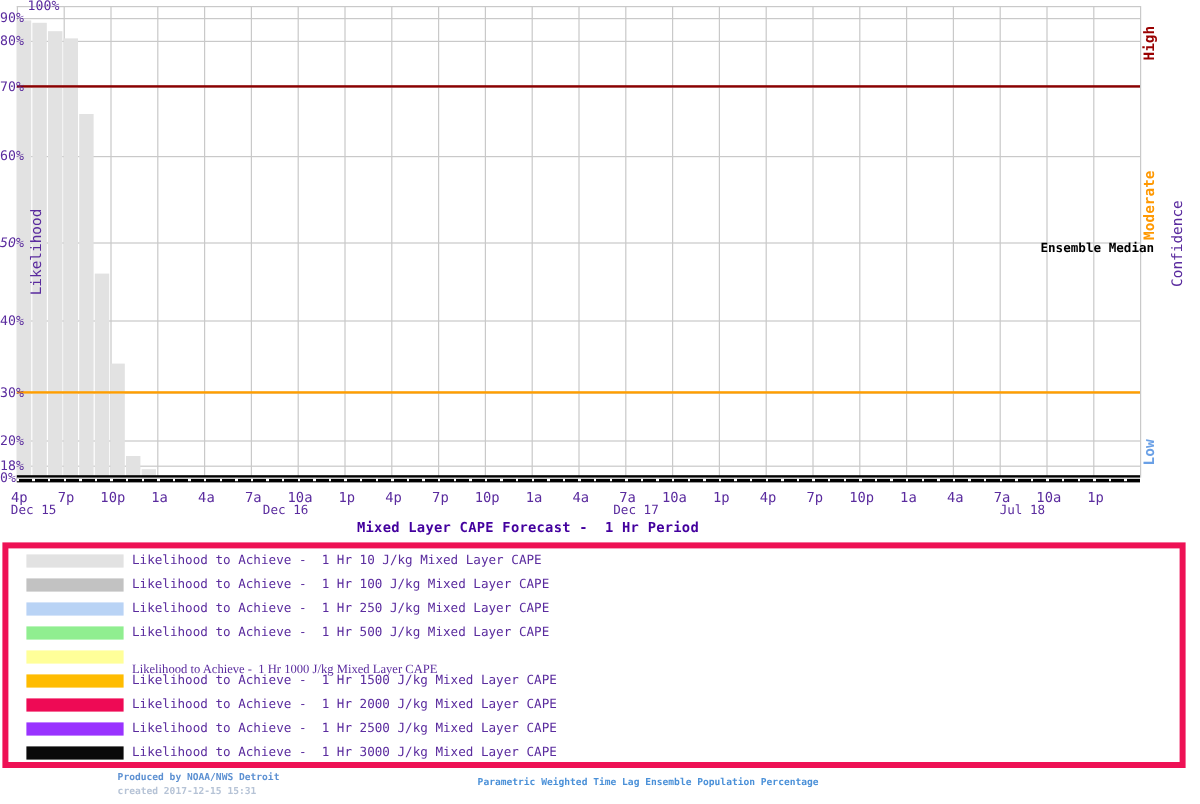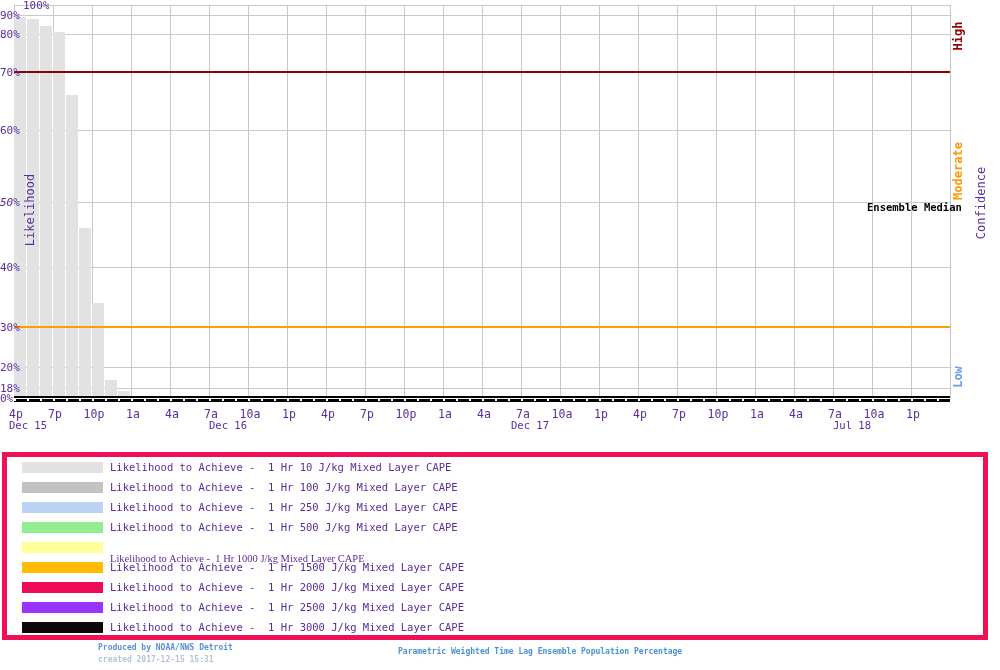--- a/index.html
+++ b/index.html
@@ -119,39 +119,40 @@
       <div class="xlab" style="left:601px;">1p</div>
       <div class="xlab" style="left:640px;">4p</div>
       <div class="xlab" style="left:679px;">7p</div>
       <div class="xlab" style="left:718px;">10p</div>
       <div class="xlab" style="left:757px;">1a</div>
       <div class="xlab" style="left:796px;">4a</div>
       <div class="xlab" style="left:835px;">7a</div>
       <div class="xlab" style="left:874px;">10a</div>
       <div class="xlab" style="left:913px;">1p</div>
       <div class="datelab" style="left:28px;">Dec 15</div>
-      <div class="datelab" style="left:228px;">Dec 16</div>
+      <div class="datelab" style="left:238px;">Dec 16</div>
       <div class="datelab" style="left:530px;">Dec 17</div>
       <div class="datelab" style="left:852px;">Jul 18</div>
     </div>
 
   <div class="baseline-band">
     <div class="baseline-white"></div>
     <div class="baseline-dashes"></div>
   </div>
 
   <div class="vtext axis-title" style="left:30px;top:210px;">Likelihood</div>
 
   <div class="vtext conf-label" style="left:958px;top:36px;color:var(--high-label);">High</div>
   <div class="vtext conf-label" style="left:958px;top:171px;color:var(--moderate-label);">Moderate</div>
   <div class="vtext conf-label" style="left:958px;top:377px;color:var(--low-label);">Low</div>
   <div class="vtext axis-title" style="left:981px;top:203px;">Confidence</div>
 
   <div class="ensemble">Ensemble Median</div>
 
+  <div class="chart-title">Mixed Layer CAPE Forecast -  1 Hr Period</div>
 
   <div class="legend-box">
     <div id="legend-rows">
         <div class="legend-swatch" style="top:5px;background:#e2e2e2;"></div>
         <div class="legend-label" style="top:4px;">Likelihood to Achieve -  1 Hr 10 J/kg Mixed Layer CAPE</div>
         <div class="legend-swatch" style="top:25px;background:#c2c2c2;"></div>
         <div class="legend-label" style="top:24px;">Likelihood to Achieve -  1 Hr 100 J/kg Mixed Layer CAPE</div>
         <div class="legend-swatch" style="top:45px;background:#b9d3f5;"></div>
         <div class="legend-label" style="top:44px;">Likelihood to Achieve -  1 Hr 250 J/kg Mixed Layer CAPE</div>
         <div class="legend-swatch" style="top:65px;background:#90ee90;"></div>

